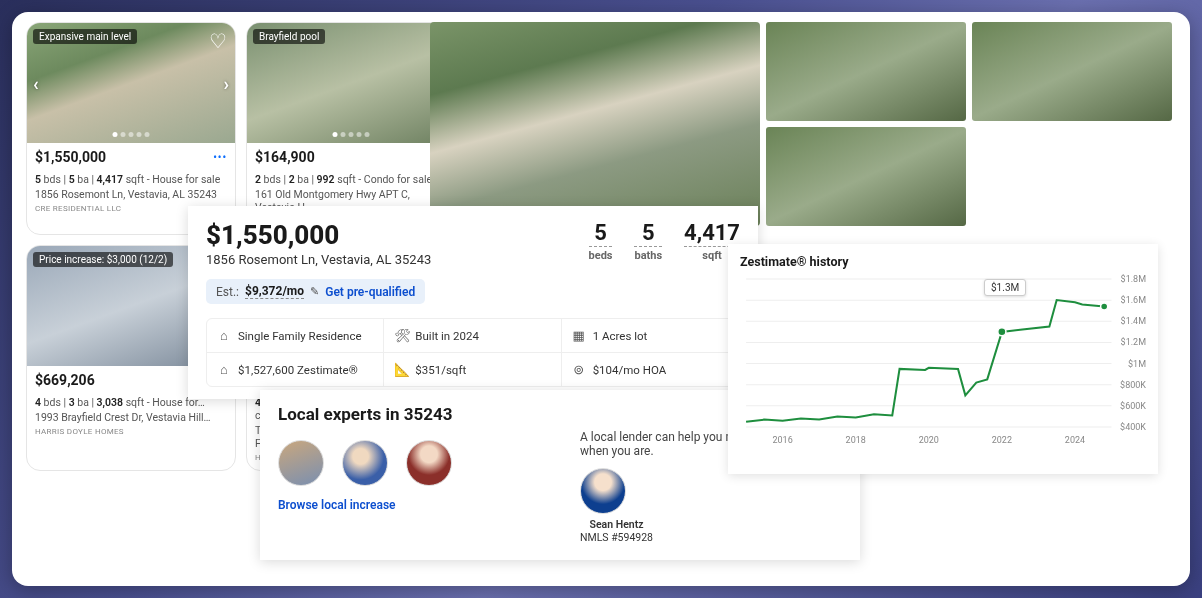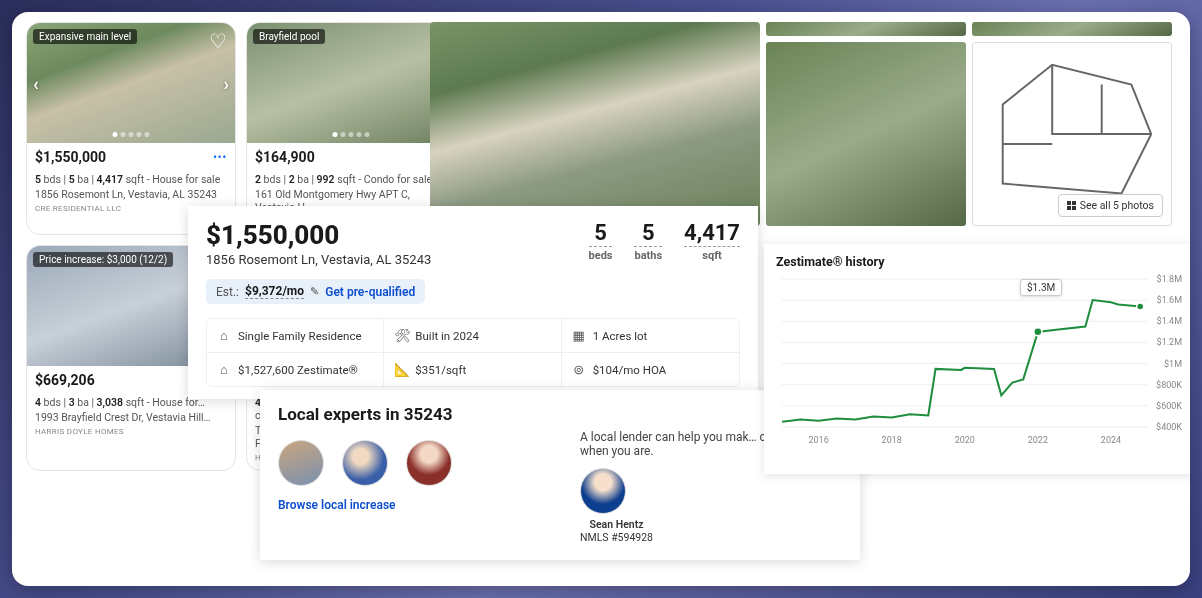--- a/index.html
+++ b/index.html
@@ -66,21 +66,21 @@
   .collage .main { flex: 0 0 330px; background: linear-gradient(165deg,#7a9468 0%, #5d7a50 25%, #d8d2c0 45%, #8c9a82 65%, #6a8058 100%); border-radius:4px; }
   .collage .grid2 { flex:1; display:grid; grid-template-columns:1fr 1fr; grid-template-rows:1fr 1fr; gap:6px; }
   .thumb { background: linear-gradient(155deg,#6a8456,#9aab8a,#556845); border-radius:3px; position:relative;}
   .thumb.plan { background:#fff; border:1px solid #ddd; }
   .plan svg { width:100%; height:100%; }
   .see-all { position:absolute; bottom:8px; right:8px; background:#fff; border:1px solid #ccc; border-radius:4px; font-size:10.5px; padding:4px 8px; display:flex; align-items:center; gap:4px; color:#333;}
   .grid-ico { display:inline-grid; grid-template-columns:4px 4px; grid-template-rows:4px 4px; gap:1px;}
   .grid-ico i { background:#333; }
 
   
-  .zest { position:absolute; left:752px; top:232px; width:430px; height:230px; background:#fff; box-shadow:0 2px 10px rgba(0,0,0,0.12); padding:10px 12px 6px; }
+  .zest { position:absolute; left:716px; top:232px; width:430px; height:230px; background:#fff; box-shadow:0 2px 10px rgba(0,0,0,0.12); padding:10px 12px 6px; }
   .zest h4 { font-size:12.5px; font-weight:700; color:#1a1a1a; }
   .zest .delta { font-size:11px; font-weight:600; color:#1e8e3e; margin-top:2px;}
   .chart { position:relative; width:100%; height:170px; margin-top:4px;}
   .chart svg { width:100%; height:100%; }
   .y-lbl { position:absolute; right:0; font-size:9px; color:#888; transform:translateY(-50%);}
   .x-lbl { position:absolute; bottom:-2px; font-size:9px; color:#888; transform:translateX(-50%);}
   .tt { position:absolute; background:#fff; border:1px solid #ccc; border-radius:3px; font-size:10px; padding:2px 6px; color:#333; box-shadow:0 1px 3px rgba(0,0,0,0.15);}
 </style>
 </head>
 <body>
@@ -173,39 +173,20 @@
       </div>
     </div>
   </div>
 
   <div class="collage">
     <div class="main"></div>
     <div class="grid2">
       <div class="thumb"></div>
       <div class="thumb"></div>
       <div class="thumb"></div>
-      <div class="thumb plan">
-        <svg viewBox="0 0 100 90">
-            <g stroke="#666" stroke-width="1" fill="none">
-              <path d="M15 70 L15 30 L40 10 L80 20 L90 45 L75 75 Z"></path>
-              <path d="M40 10 L40 45 L65 45 L65 20"></path>
-              <path d="M15 50 L40 50"></path>
-              <path d="M65 45 L90 45"></path>
-            </g>
-          </svg>
-        <div class="see-all">
-          <span class="grid-ico">
-              <i></i>
-              <i></i>
-              <i></i>
-              <i></i>
-            </span>
-          <span>See all 5 photos</span>
-        </div>
-      </div>
     </div>
   </div>
 
   <div class="detail">
     <div class="d-top">
       <div>
         <div class="d-price">$1,550,000</div>
         <div class="d-addr">1856 Rosemont Ln, Vestavia, AL 35243</div>
       </div>
       <div class="d-stats">

